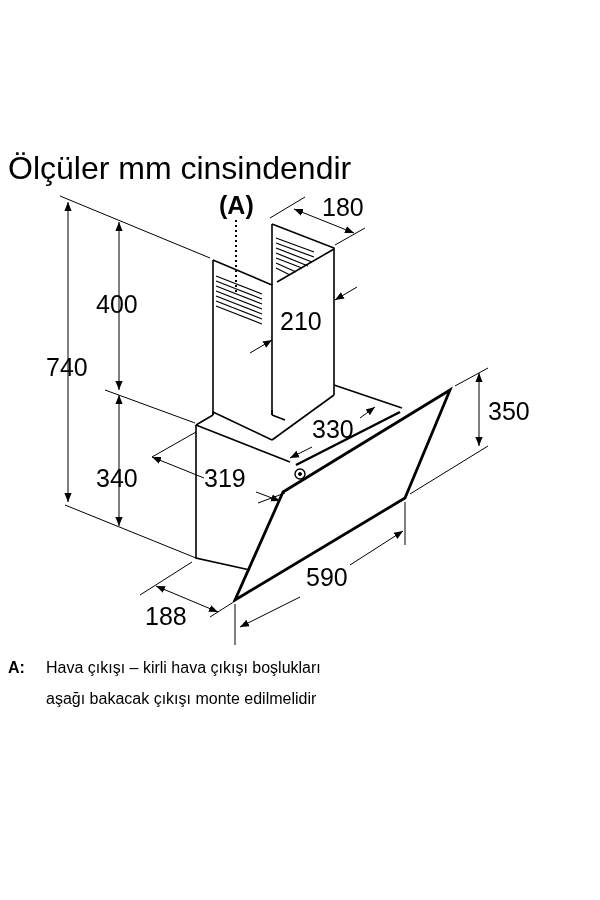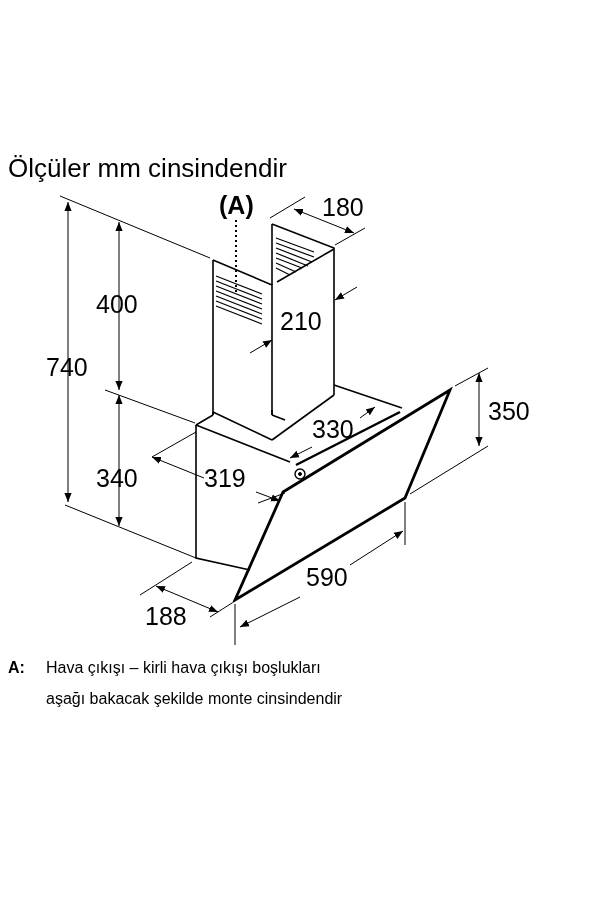--- a/index.html
+++ b/index.html
@@ -1,17 +1,17 @@
 <!DOCTYPE html>
 <html><head>
 <meta charset="utf-8">
 <style>
   html,body{margin:0;padding:0;background:#ffffff;}
   body{width:600px;height:900px;position:relative;overflow:hidden;font-family:"Liberation Sans",sans-serif;color:#000;}
-  .title{position:absolute;left:8px;top:152px;font-size:26px;line-height:32px;}
+  .title{position:absolute;left:8px;top:152px;font-size:32px;line-height:32px;}
   .diagram{position:absolute;left:0;top:0;width:600px;height:900px;}
   .diagram text{font-family:"Liberation Sans",sans-serif;font-size:25px;fill:#000;}
   .note{position:absolute;left:8px;top:652px;font-size:16px;line-height:31px;}
   .note .key{font-weight:bold;display:inline-block;width:38px;}
   .note .line2{padding-left:38px;}
 </style>
 </head>
 <body>
 
 <div class="title">Ölçüler mm cinsindendir</div>
@@ -120,14 +120,14 @@
   <text x="96" y="487">340</text>
   <text x="204" y="487">319</text>
   <text x="312" y="438">330</text>
   <text x="488" y="420">350</text>
   <text x="306" y="586">590</text>
   <text x="145" y="625">188</text>
 </svg>
 
 <div class="note">
   <div><span class="key">A:</span><span>Hava çıkışı – kirli hava çıkışı boşlukları</span></div>
-  <div class="line2">aşağı bakacak şekilde monte cinsindendir</div>
+  <div class="line2">aşağı bakacak çıkışı monte edilmelidir</div>
 </div>
 
 </body></html>

